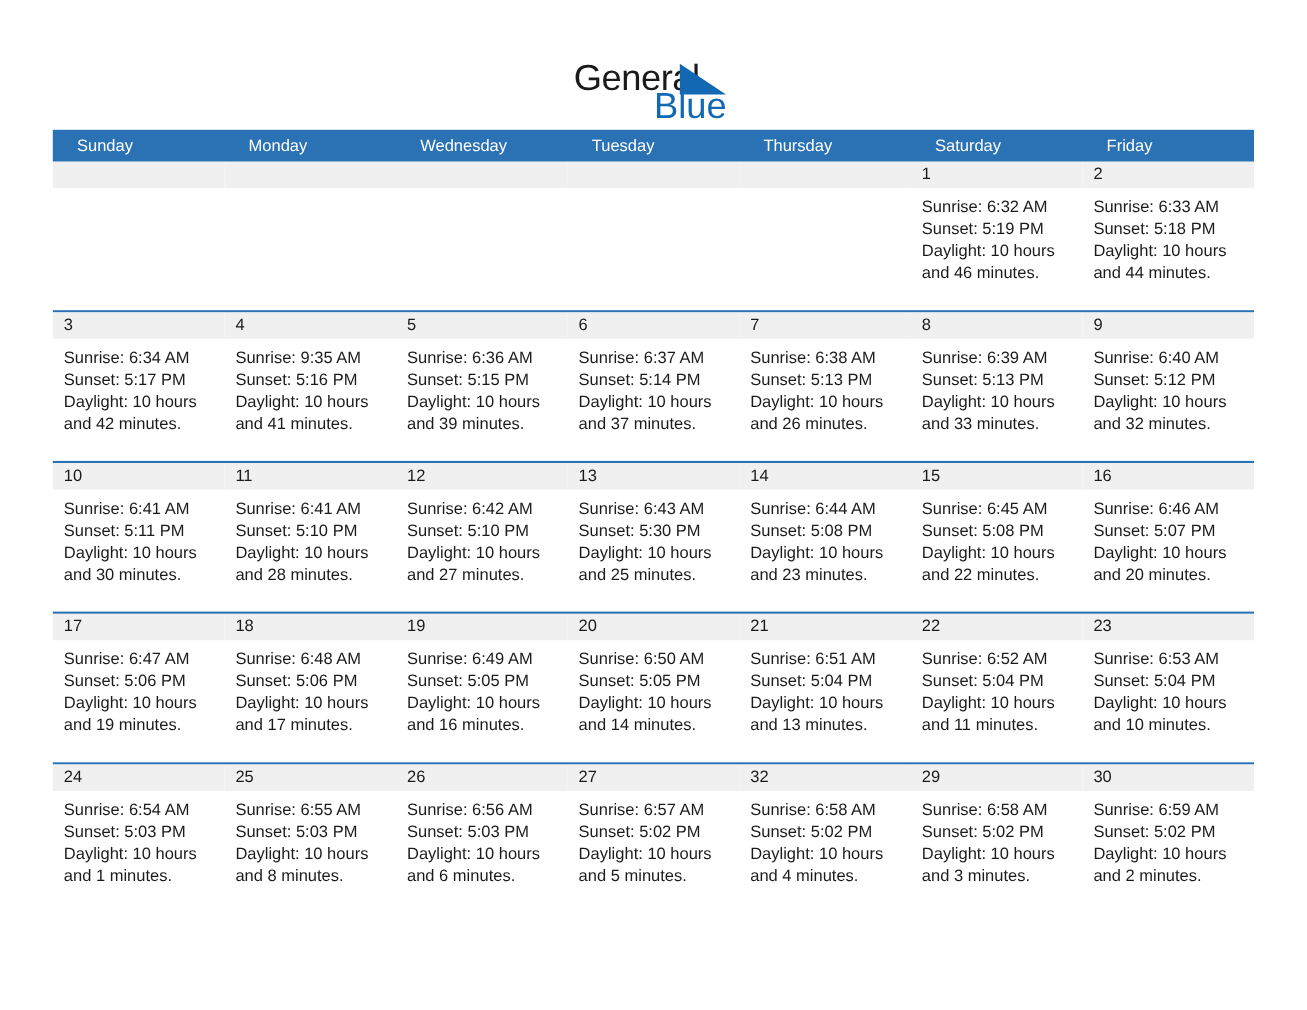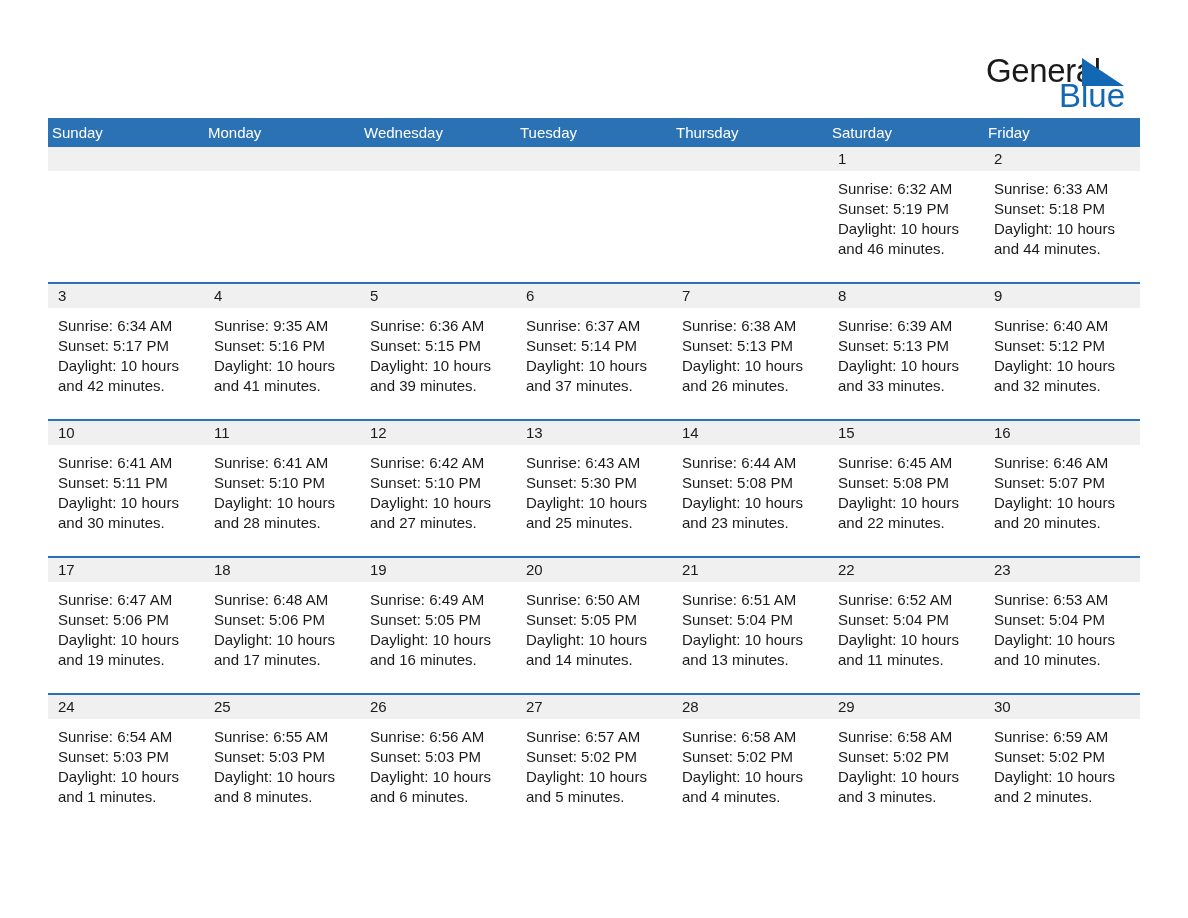--- a/index.html
+++ b/index.html
@@ -13,21 +13,21 @@
     width: 1188px;
     height: 918px;
     position: relative;
     background: #ffffff;
   }
 
   
   .header {
     display: flex;
     align-items: flex-start;
-    justify-content: flex-end;
+    justify-content: center;
     padding: 48px 52px 0 57px;
     height: 118px;
   }
   .brand {
     position: relative;
     width: 150px;
     height: 70px;
     user-select: none;
   }
   .brand-general {
@@ -88,21 +88,21 @@
   .weekdays {
     display: grid;
     grid-template-columns: repeat(7, 1fr);
     background: #2b72b5;
     height: 29px;
   }
   .weekday {
     color: #ffffff;
     font-size: 15px;
     line-height: 29px;
-    padding-left: 4px;
+    padding-left: 22px;
     white-space: nowrap;
   }
 
   .week {
     display: grid;
     grid-template-columns: repeat(7, 1fr);
     border-top: 2px solid #2b72b5;
   }
   .week:first-of-type { border-top: none; }
 
@@ -444,21 +444,21 @@
           <div class="day-cell">
             <div class="day-num-strip">27</div>
             <div class="day-body">
               <div>Sunrise: 6:57 AM</div>
               <div>Sunset: 5:02 PM</div>
               <div>Daylight: 10 hours</div>
               <div>and 5 minutes.</div>
             </div>
           </div>
           <div class="day-cell">
-            <div class="day-num-strip">28</div>
+            <div class="day-num-strip">32</div>
             <div class="day-body">
               <div>Sunrise: 6:58 AM</div>
               <div>Sunset: 5:02 PM</div>
               <div>Daylight: 10 hours</div>
               <div>and 4 minutes.</div>
             </div>
           </div>
           <div class="day-cell">
             <div class="day-num-strip">29</div>
             <div class="day-body">

